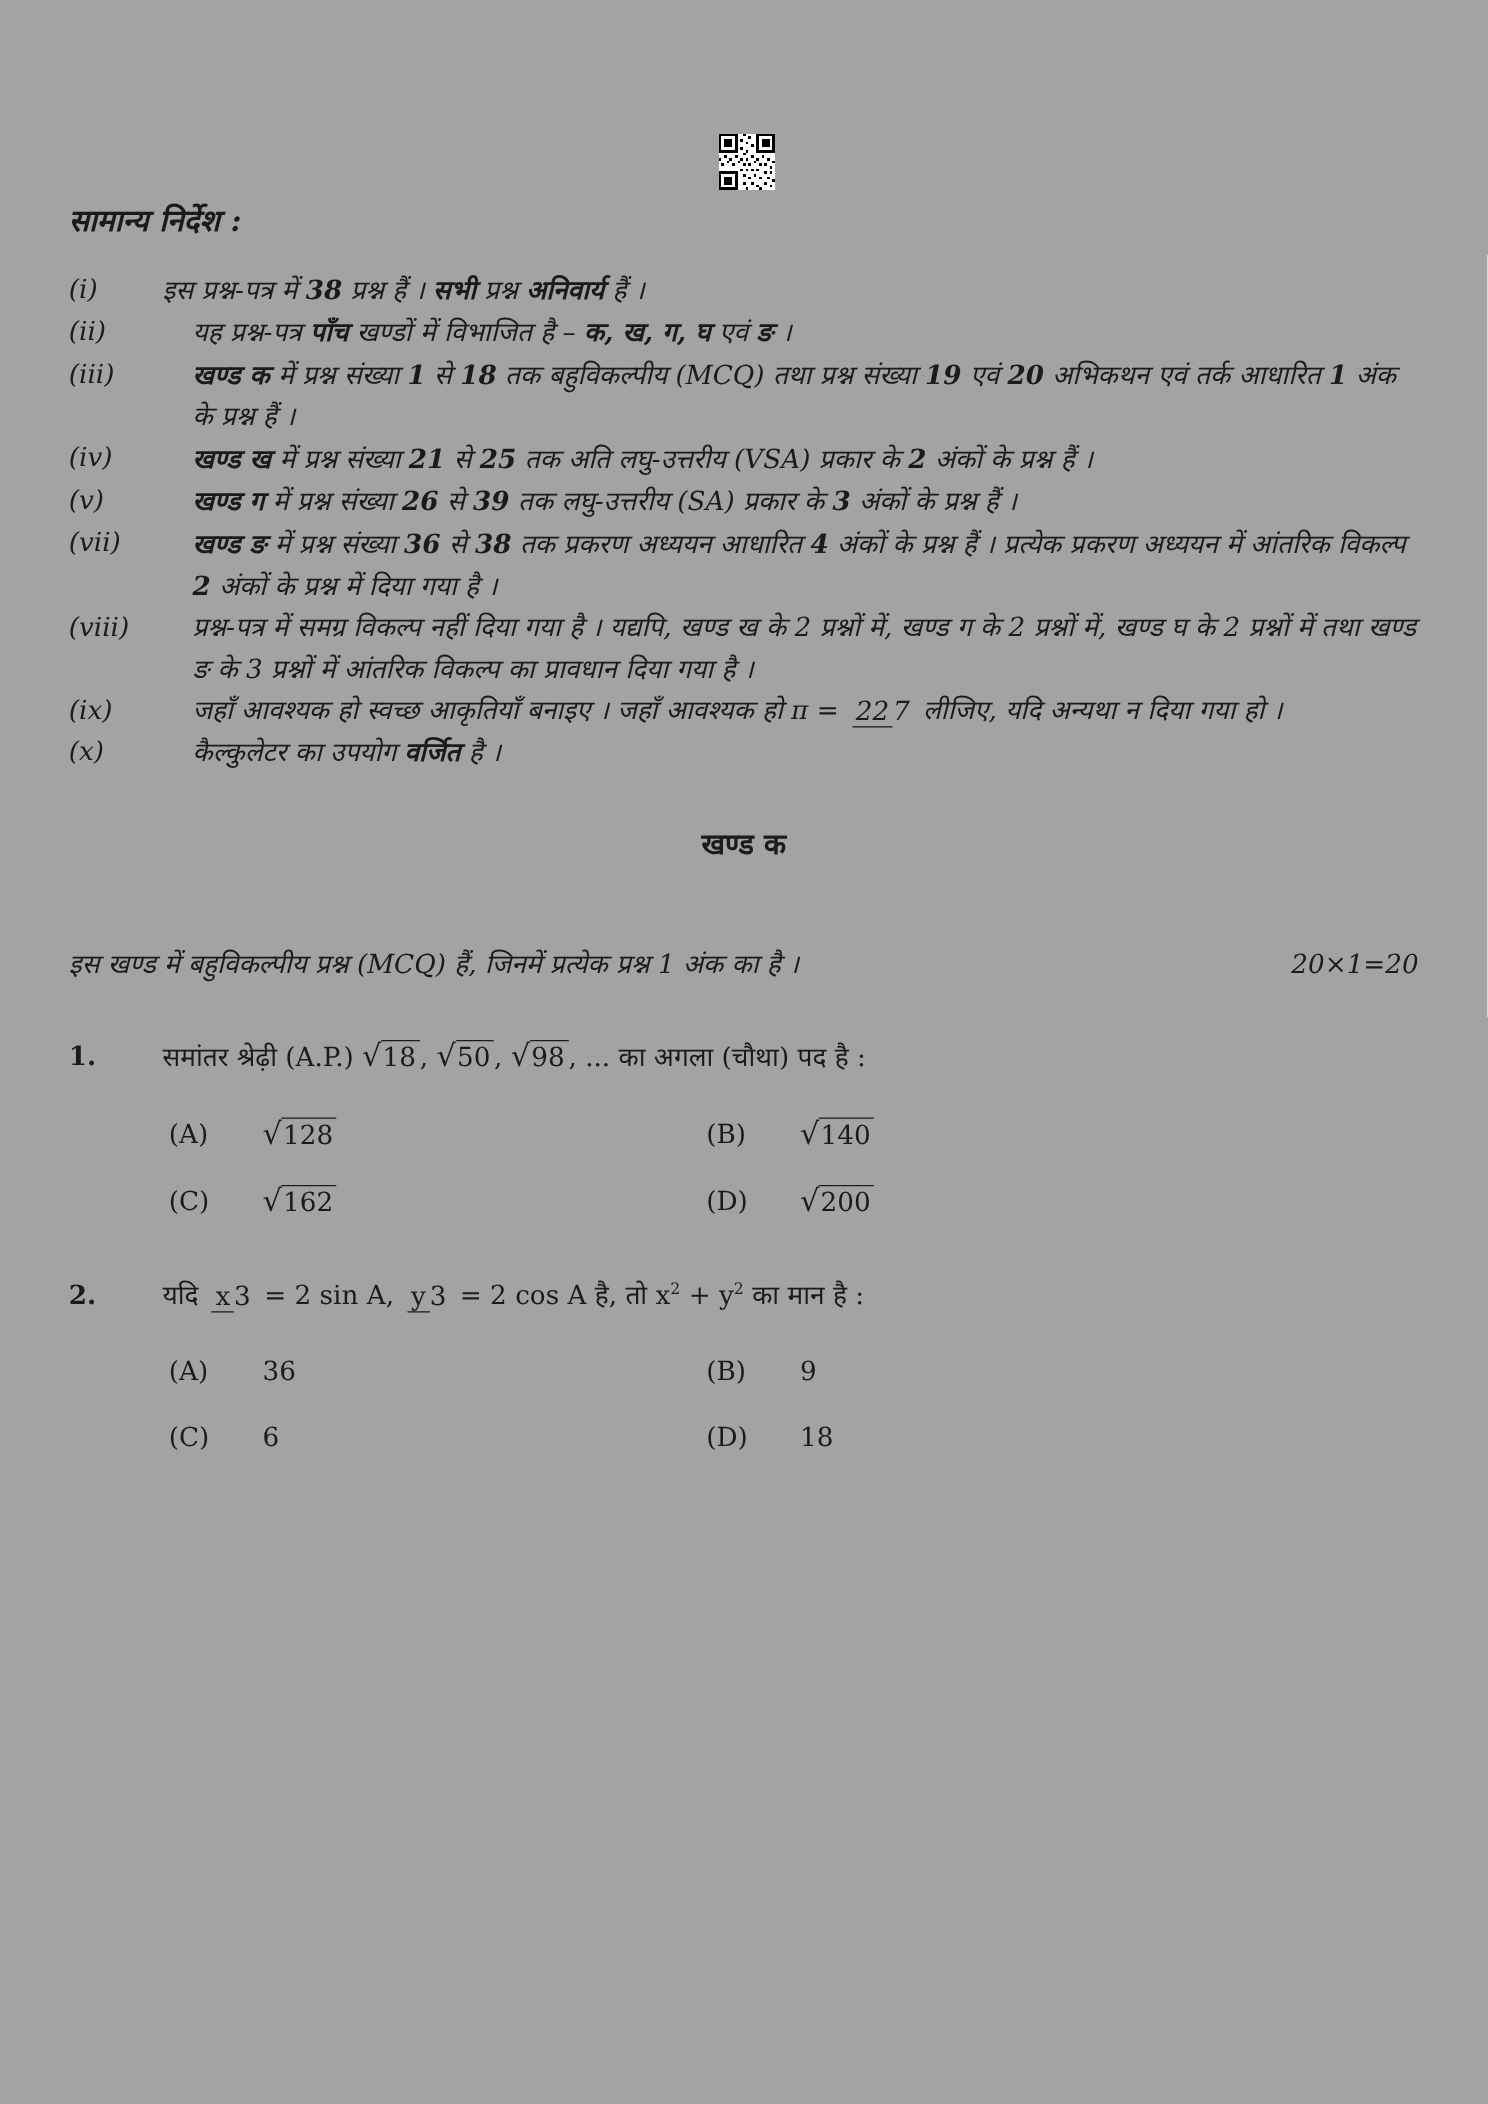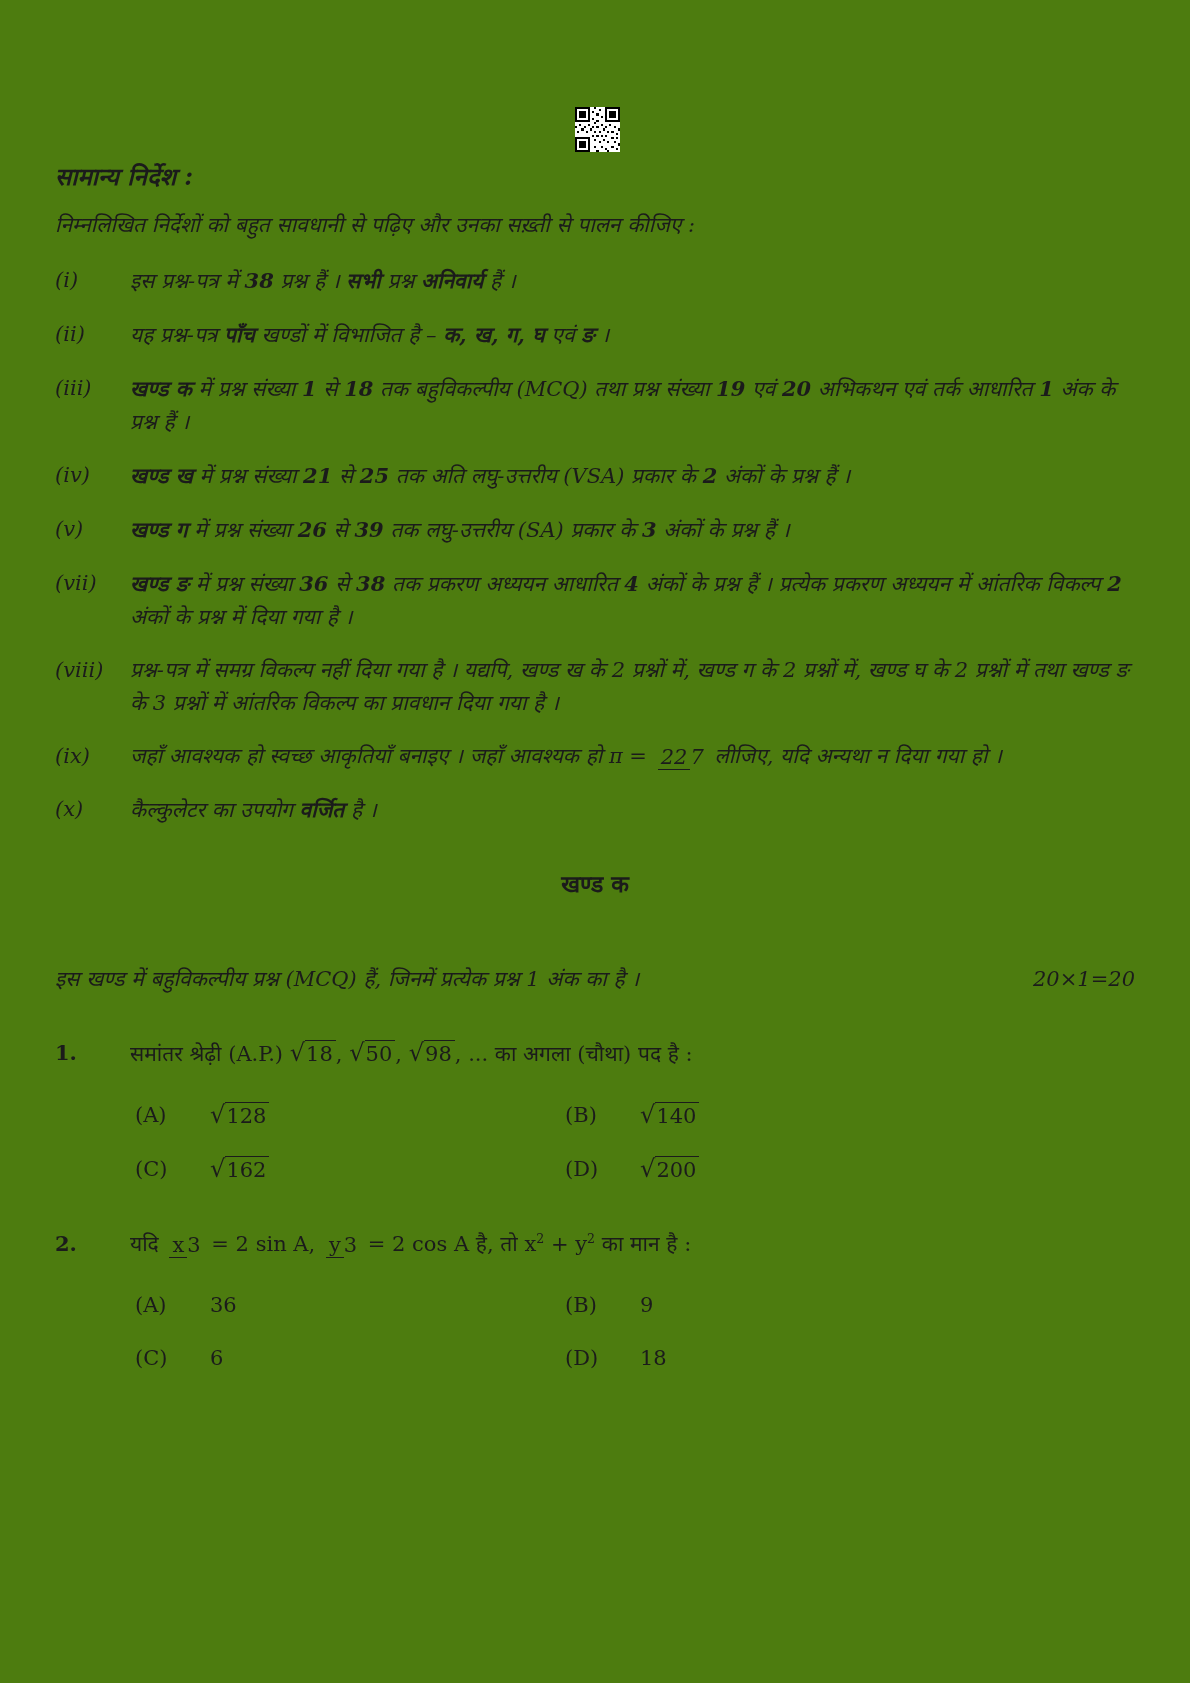--- a/index.html
+++ b/index.html
@@ -1,32 +1,32 @@
 <!DOCTYPE html>
 <html><head>
 <meta charset="utf-8">
 <style>
   html,body{margin:0;padding:0;background:#ffffff;}
   .page{
     position:relative;
     width:1190px;height:1683px;
-    background:#4d7c0f;
+    background:#a3a3a3;
     color:#1b1b1b;
     font-family:"DejaVu Serif", serif;
     font-size:21px;
     box-sizing:border-box;
     padding:0 55px;
     overflow:hidden;
   }
   .qr-wrap{margin:107px 0 0 520px;width:45px;height:45px;}
   .heading{margin-top:8px;font-weight:700;font-style:italic;font-size:24px;line-height:33px;}
   .intro{margin-top:16px;font-style:italic;line-height:33px;}
   .inst-list{margin-top:22px;}
   .inst-row{display:grid;grid-template-columns:75px 1fr;font-style:italic;line-height:33px;}
-  .inst-row + .inst-row{margin-top:20px;}
+  .inst-row + .inst-row{margin-top:0;gap:24px;}
   .inst-label{font-style:italic;}
   .b{font-weight:700;}
   .section-title{margin-top:40px;text-align:center;font-weight:700;font-size:23px;line-height:33px;}
   .section-note{margin-top:63px;display:flex;justify-content:space-between;align-items:flex-start;
     font-style:italic;line-height:33px;}
   .q-block{margin-top:40px;}
   .q-row{display:grid;grid-template-columns:75px 1fr;line-height:34px;}
   .q-num{font-weight:700;}
   .opt-row{display:grid;grid-template-columns:75px 355px 75px 1fr;margin-left:80px;line-height:33px;}
   .opt-row.first{margin-top:28px;}
@@ -116,21 +116,20 @@
           <rect x="28" y="38" width="2" height="2"></rect>
           <rect x="34" y="36" width="2" height="2"></rect>
         <rect x="38" y="38" width="2" height="2"></rect>
           <rect x="20" y="40" width="2" height="2"></rect>
           <rect x="30" y="40" width="2" height="2"></rect>
       </g>
     </svg>
   </div>
 
   <div class="heading">सामान्य निर्देश :</div>
-  <div class="intro">निम्नलिखित निर्देशों को बहुत सावधानी से पढ़िए और उनका सख़्ती से पालन कीजिए :</div>
 
   <div class="inst-list">
     <div class="inst-row">
       <span class="inst-label">(i)</span>
       <span class="inst-text"><span>इस प्रश्न-पत्र में </span><span class="b">38</span><span> प्रश्न हैं । </span><span class="b">सभी</span><span> प्रश्न </span><span class="b">अनिवार्य</span><span> हैं ।</span></span>
     </div>
     <div class="inst-row">
       <span class="inst-label">(ii)</span>
       <span class="inst-text"><span>यह प्रश्न-पत्र </span><span class="b">पाँच</span><span> खण्डों में विभाजित है – </span><span class="b">क, ख, ग, घ</span><span> एवं </span><span class="b">ङ</span><span> ।</span></span>
     </div>

